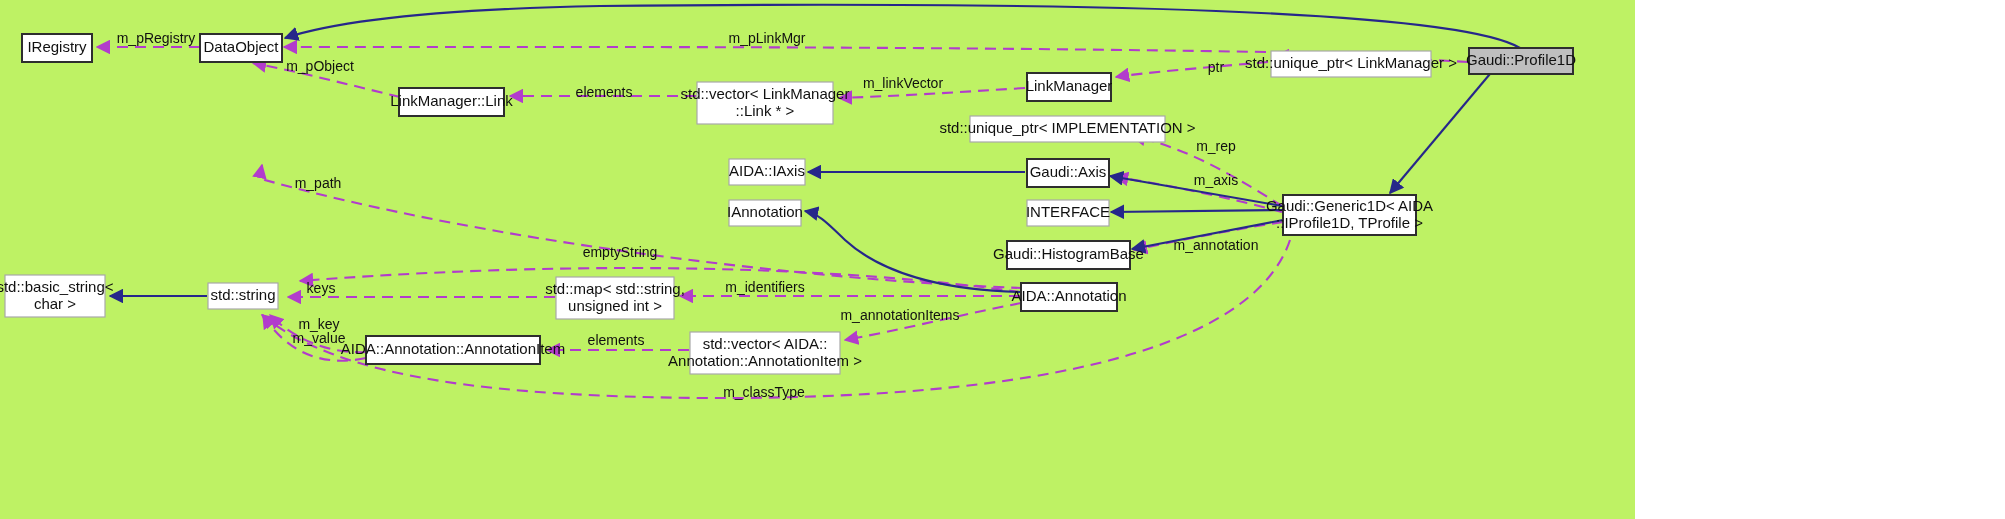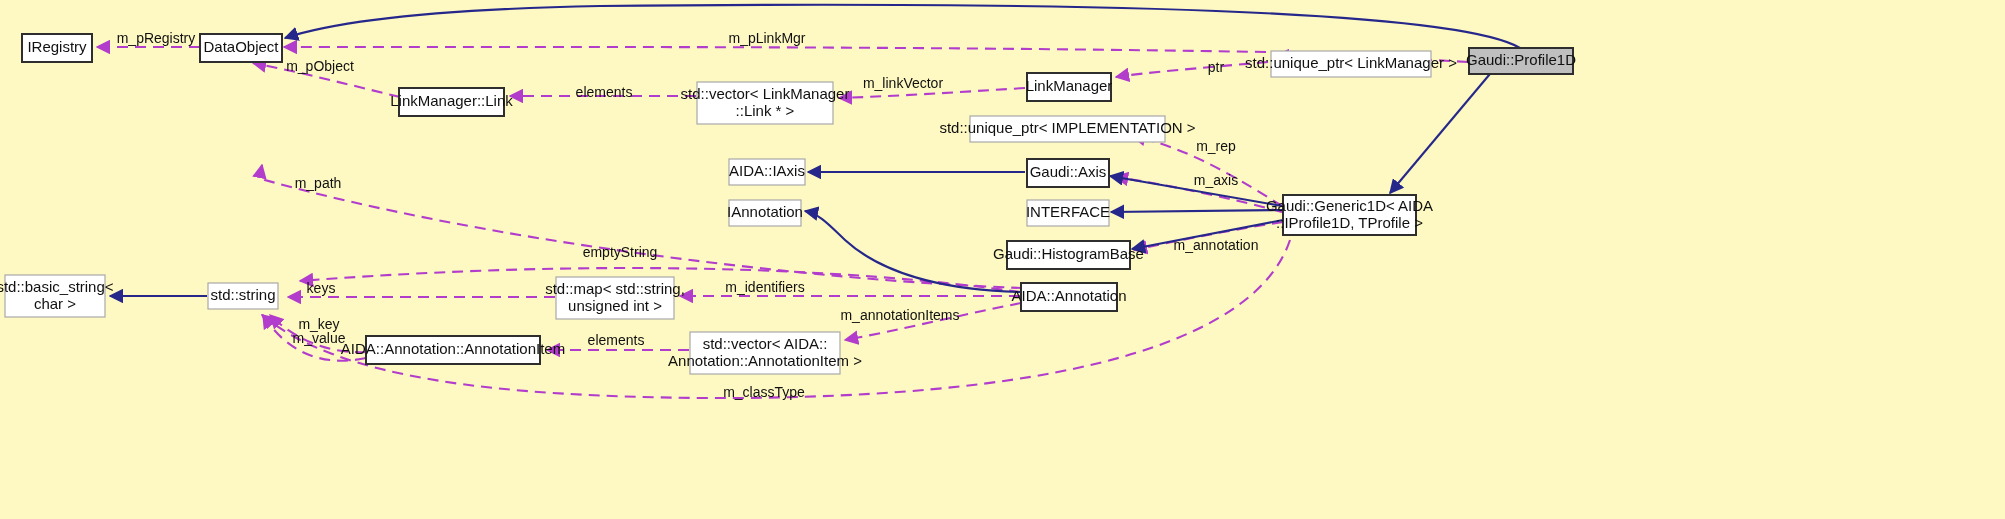--- a/index.html
+++ b/index.html
@@ -2,23 +2,23 @@
 <html><head>
 <meta charset="utf-8">
 <style>
   html, body {
     margin: 0;
     padding: 0;
     background: #ffffff;
   }
   #diagram-root {
     position: relative;
-    width: 2005px;
+    width: 1635px;
     height: 519px;
-    background: #fef9c3;
+    background: #bef264;
     font-family: "Liberation Sans", sans-serif;
     overflow: hidden;
   }
   svg#graph {
     position: absolute;
     left: 0;
     top: 0;
     width: 2005px;
     height: 519px;
     display: block;

